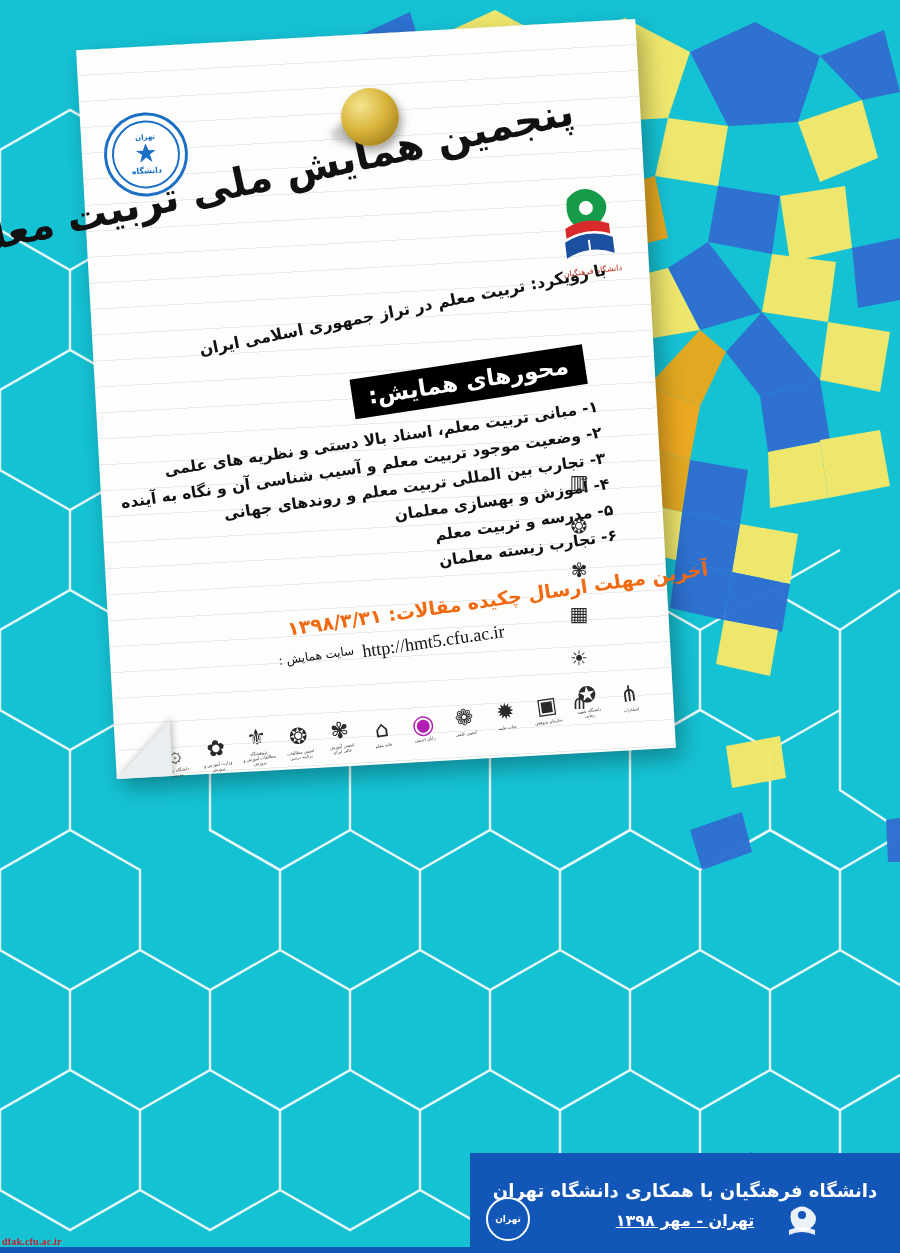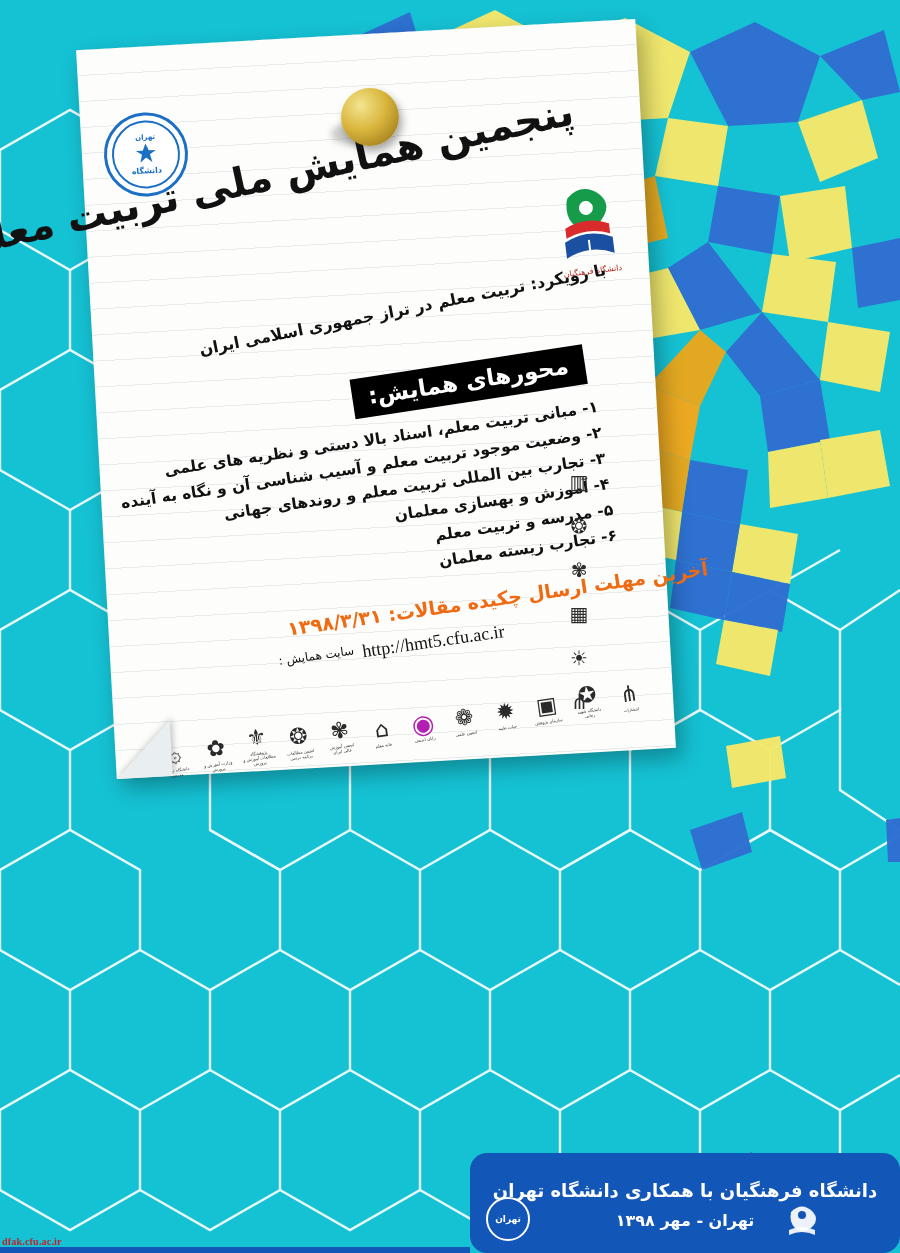--- a/index.html
+++ b/index.html
@@ -211,27 +211,27 @@
     color:#2b2b2b;font-size:20px;
   }
 
   
   .bottom-band{
     position:absolute;left:470px;bottom:0;
     width:430px;height:100px;
     background:#1256b8;
     z-index:45;
     color:#fff;
-    display:flex;flex-direction:column;align-items:center;justify-content:center;border-radius:17px;
+    display:flex;flex-direction:column;align-items:center;justify-content:center;
   }
   .bottom-band .l1{
     font-size:18px;font-weight:bold;margin-top:4px;
   }
   .bottom-band .l2{
-    font-size:16px;font-weight:bold;margin-top:10px;
+    font-size:16px;font-weight:bold;margin-top:10px;text-decoration:underline;
   }
   .bb-logo-left{
     position:absolute;left:16px;bottom:12px;
     width:40px;height:40px;border-radius:50%;
     background:#1256b8;border:2px solid #fff;
     display:flex;align-items:center;justify-content:center;
     font-size:9px;color:#fff;font-weight:bold;
   }
   .bb-logo-right{
     position:absolute;right:80px;bottom:14px;

